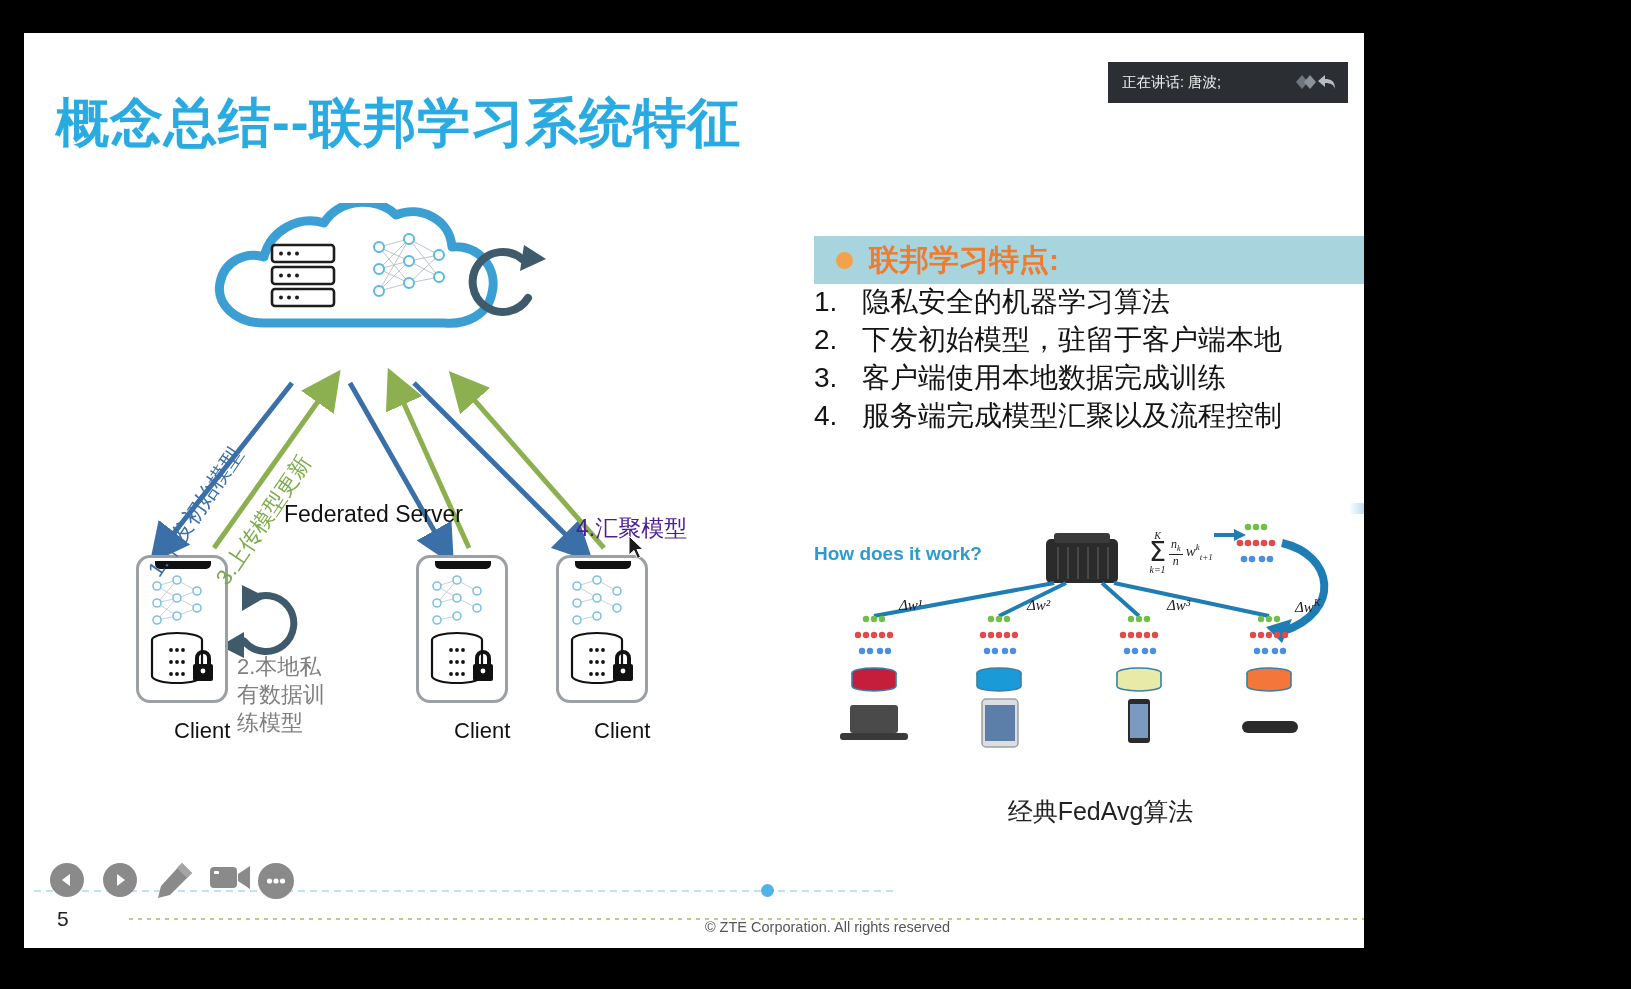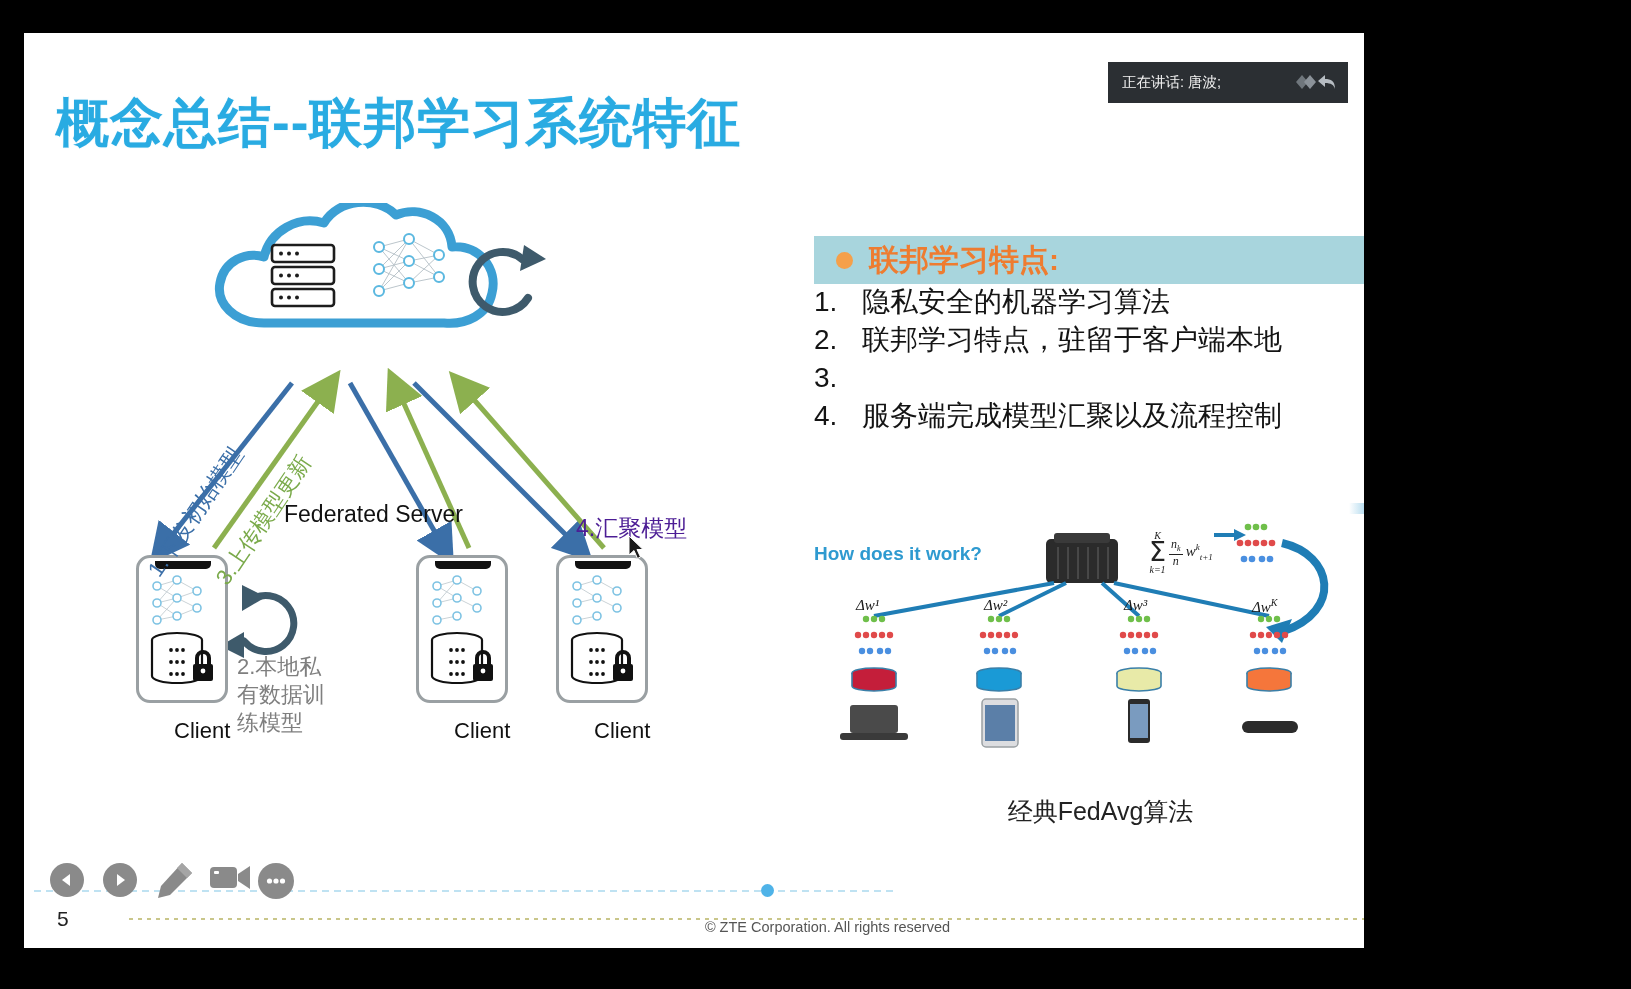--- a/index.html
+++ b/index.html
@@ -124,21 +124,21 @@
   .formula {
     position: absolute; left: 335px; top: 47px;
     font-family: "Liberation Serif", "DejaVu Serif", serif;
     font-style: italic; font-size: 15px; color: #222;
     display: flex; align-items: center; gap: 3px;
   }
   .sum { font-style: normal; font-size: 27px; line-height: .85; font-family:"DejaVu Sans", sans-serif;}
   .sumwrap { display:flex; flex-direction:column; align-items:center; font-size:10px; }
   .frac { display:inline-flex; flex-direction:column; align-items:center; font-size:12px; line-height:1.05;}
   .frac .num { border-bottom:1px solid #222; padding: 0 2px;}
-  .dw { position:absolute; font-family:"Liberation Serif","DejaVu Serif",serif; font-style:italic; font-size:15px; color:#1a1a1a; }
+  .dw { position:absolute; font-family:"Liberation Serif","DejaVu Serif",serif; font-style:italic; font-size:15px; color:#1a1a1a;margin-left:43px; }
   .fedcap {
     position: absolute; left: 790px; top: 762px; width: 573px;
     text-align: center; font-size: 25px; color: #222;
   }
   .teal-swoosh {
     position:absolute; left: 1325px; top: 470px; width: 48px; height: 11px;
     background: linear-gradient(90deg,#fff 0%, #2E9AD0 95%);
   }
 
   
@@ -429,24 +429,25 @@
       <span class="feat-title">联邦学习特点:</span>
     </div>
 
     <div class="feat-list">
       <div class="feat-item">
         <span class="feat-num">1.</span>
         <span>隐私安全的机器学习算法</span>
       </div>
       <div class="feat-item">
         <span class="feat-num">2.</span>
-        <span>联邦学习特点，驻留于客户端本地</span>
+        <span>下发初始模型，驻留于客户端本地</span>
       </div>
       <div class="feat-item">
         <span class="feat-num">3.</span>
+        <span>客户端使用本地数据完成训练</span>
       </div>
       <div class="feat-item">
         <span class="feat-num">4.</span>
         <span>服务端完成模型汇聚以及流程控制</span>
       </div>
     </div>
 
     <div class="teal-swoosh"></div>
 
     <div class="fedavg">

